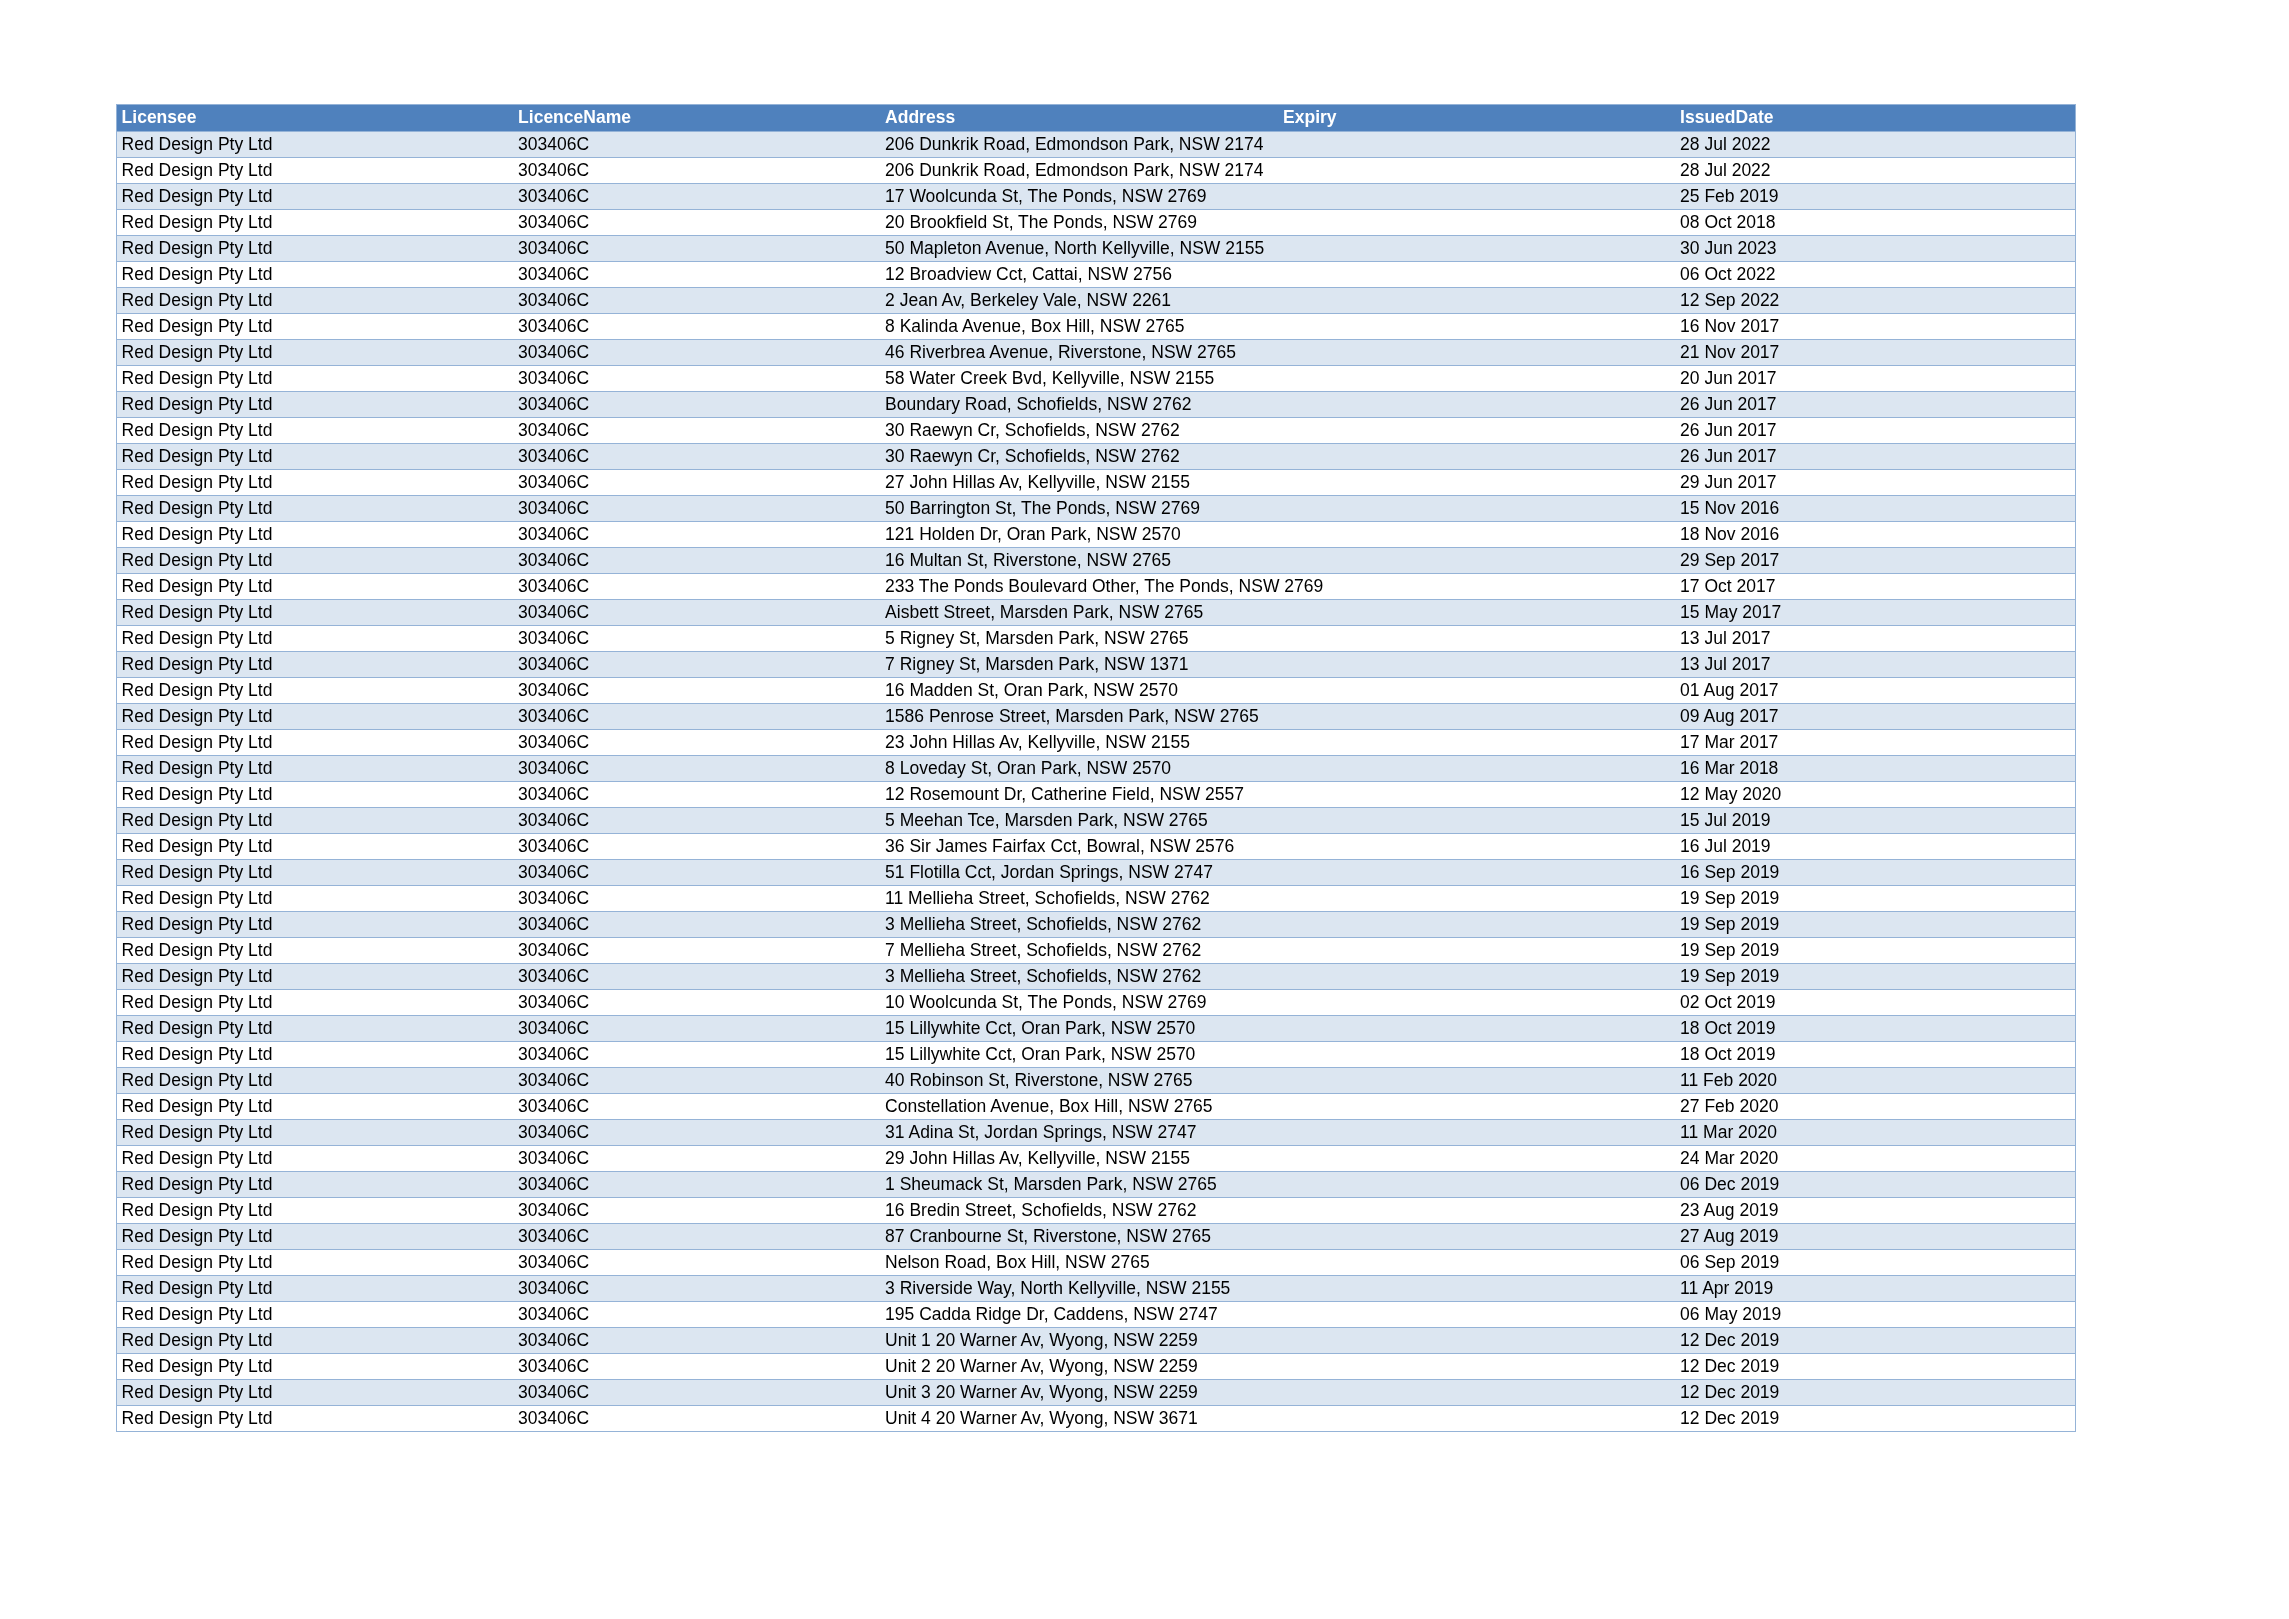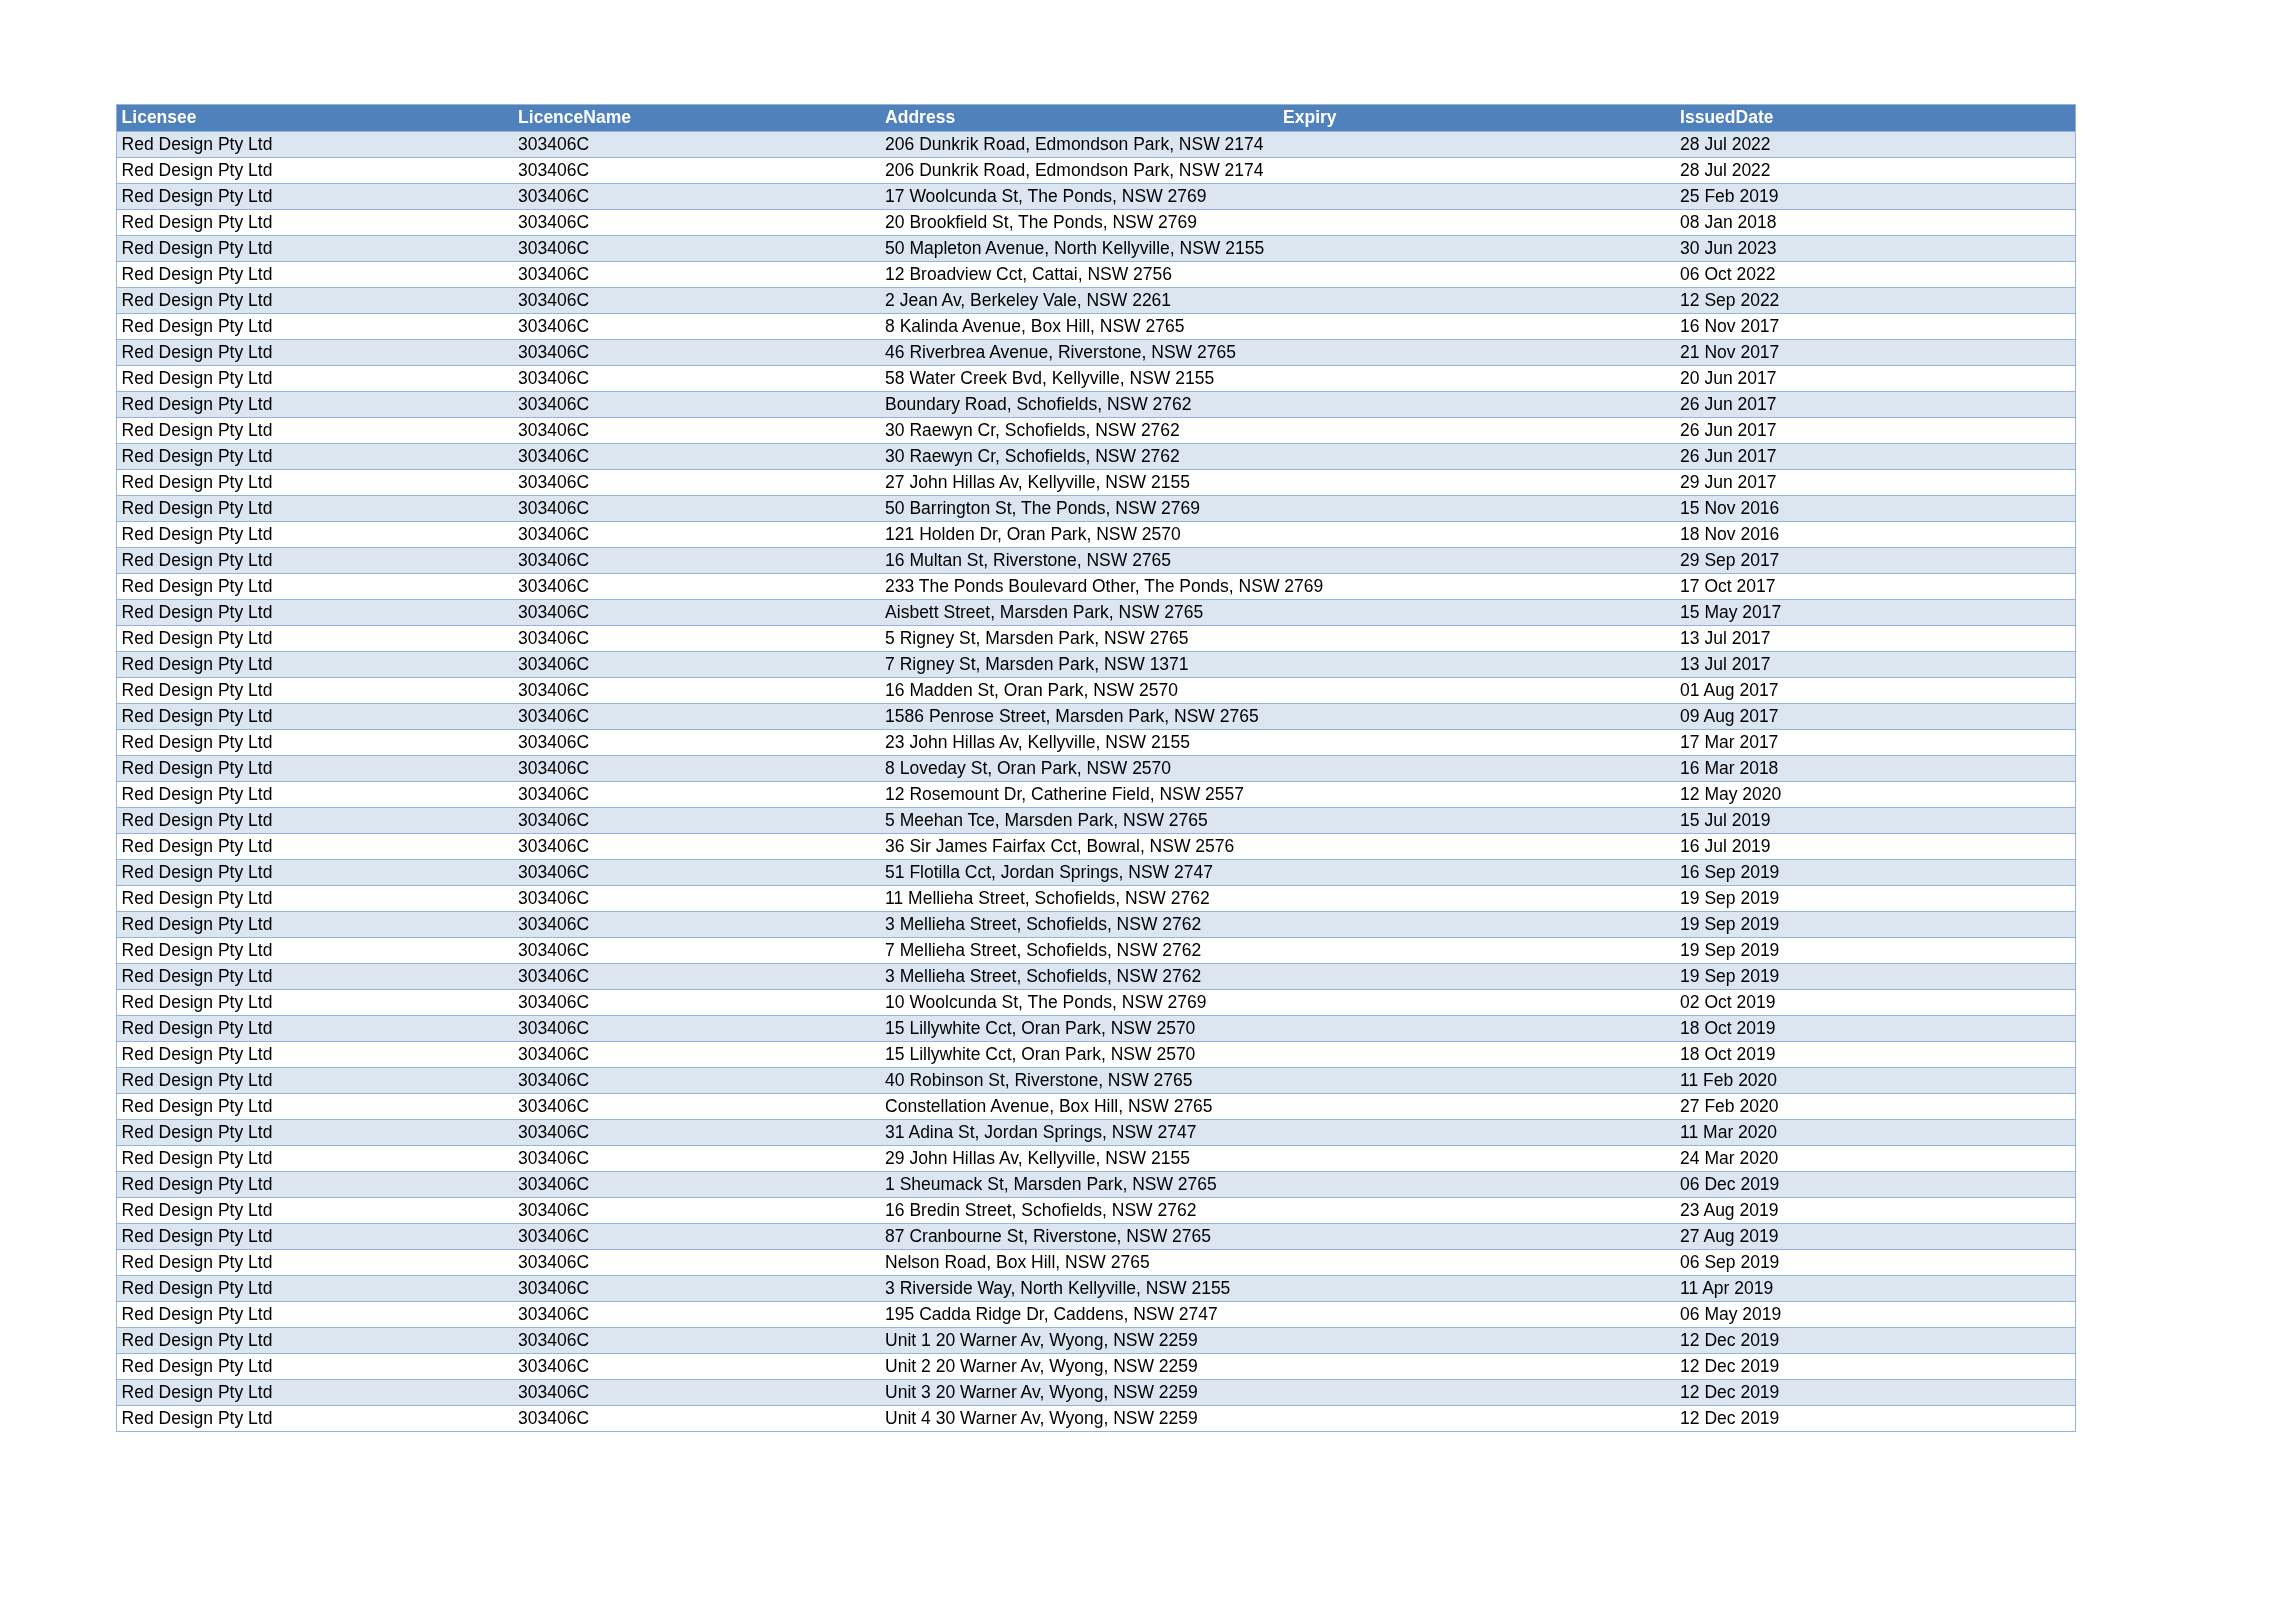--- a/index.html
+++ b/index.html
@@ -81,21 +81,21 @@
           <td>303406C</td>
           <td>17 Woolcunda St, The Ponds, NSW 2769</td>
           <td></td>
           <td>25 Feb 2019</td>
         </tr>
         <tr class="plain">
           <td>Red Design Pty Ltd</td>
           <td>303406C</td>
           <td>20 Brookfield St, The Ponds, NSW 2769</td>
           <td></td>
-          <td>08 Jan 2018</td>
+          <td>08 Oct 2018</td>
         </tr>
         <tr class="band">
           <td>Red Design Pty Ltd</td>
           <td>303406C</td>
           <td>50 Mapleton Avenue, North Kellyville, NSW 2155</td>
           <td></td>
           <td>30 Jun 2023</td>
         </tr>
         <tr class="plain">
           <td>Red Design Pty Ltd</td>
@@ -401,20 +401,20 @@
         <tr class="band">
           <td>Red Design Pty Ltd</td>
           <td>303406C</td>
           <td>Unit 3 20 Warner Av, Wyong, NSW 2259</td>
           <td></td>
           <td>12 Dec 2019</td>
         </tr>
         <tr class="plain">
           <td>Red Design Pty Ltd</td>
           <td>303406C</td>
-          <td>Unit 4 30 Warner Av, Wyong, NSW 2259</td>
+          <td>Unit 4 20 Warner Av, Wyong, NSW 3671</td>
           <td></td>
           <td>12 Dec 2019</td>
         </tr>
       </tbody>
   </table>
 </div>
 
 
 </body></html>

